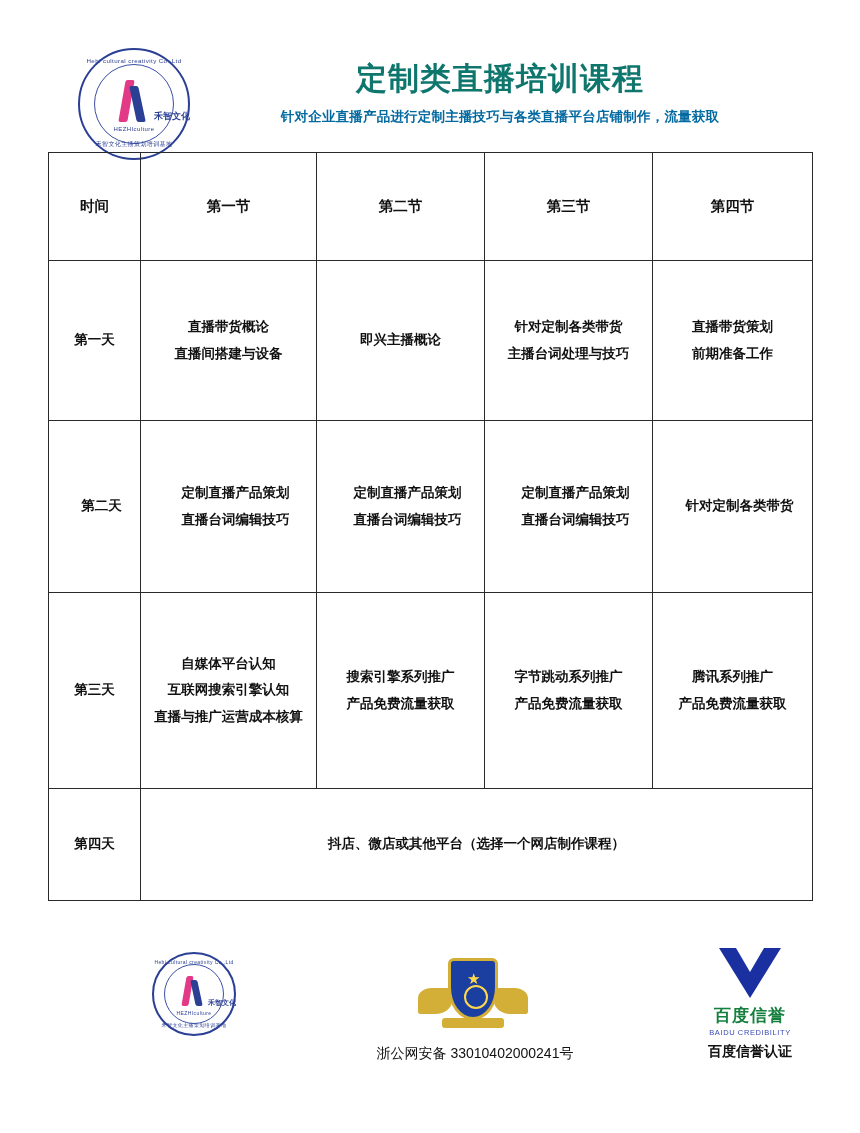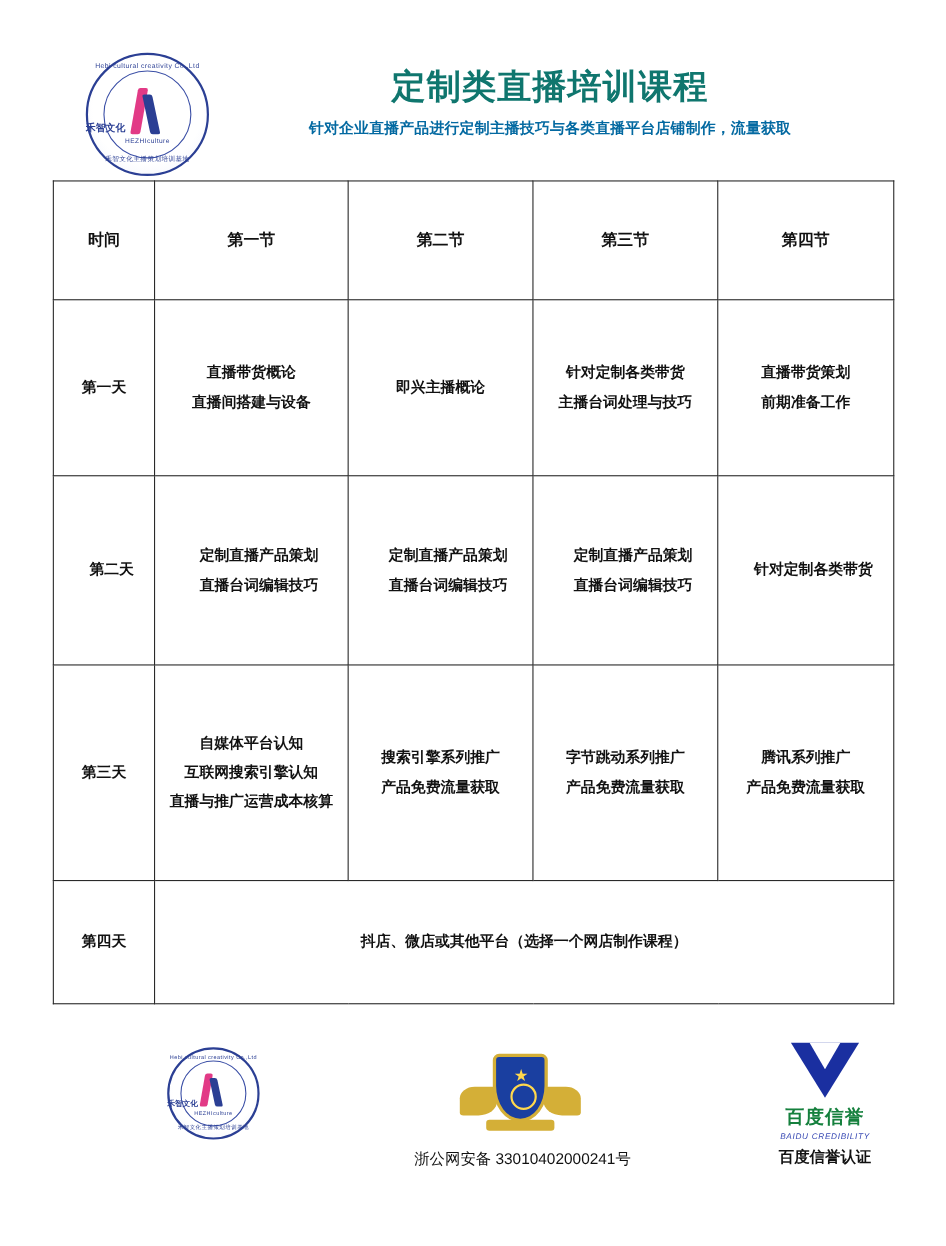--- a/index.html
+++ b/index.html
@@ -75,21 +75,21 @@
     font-size: 6.2px;
     color: #2b3f94;
     letter-spacing: .4px;
   }
   .seal-arc-top { top: 9px; }
   .seal-arc-bottom { bottom: 11px; font-size: 6px; }
   .seal-sub { top: 78px; font-size: 6px; }
   .seal-cn {
     position: absolute;
     top: 62px; width: 112px;
-    text-align: left;
+    text-align: right;
     font-size: 9px; color: #2b3f94;
     font-weight: bold;
   }
 
   .title {
     position: absolute;
     left: 200px; top: 28px;
     width: 600px;
     text-align: center;
     font-size: 31px;
@@ -104,21 +104,21 @@
     text-align: center;
     font-size: 13.5px;
     font-weight: bold;
     color: #0369a1;
     letter-spacing: .2px;
   }
 
   
   .tbl-wrap {
     position: absolute;
-    left: 48px; top: 164px;
+    left: 48px; top: 152px;
     width: 764px;
   }
   table.schedule {
     width: 764px;
     border-collapse: collapse;
     table-layout: fixed;
   }
   table.schedule col.c0 { width: 92px; }
   table.schedule col.c1 { width: 176px; }
   table.schedule col.c2 { width: 168px; }
@@ -273,21 +273,20 @@
     font-size: 17px;
     font-weight: bold;
     color: #15803d;
     letter-spacing: 1px;
   }
   .baidu-en {
     font-size: 7.5px;
     color: #3a4bb5;
     letter-spacing: .6px;
     margin-top: 1px;
-    font-style: italic;
   }
   .baidu-caption {
     position: absolute;
     left: 655px; top: 103px;
     width: 190px;
     text-align: center;
     font-size: 14px;
     font-weight: bold;
     color: #111;
   }

